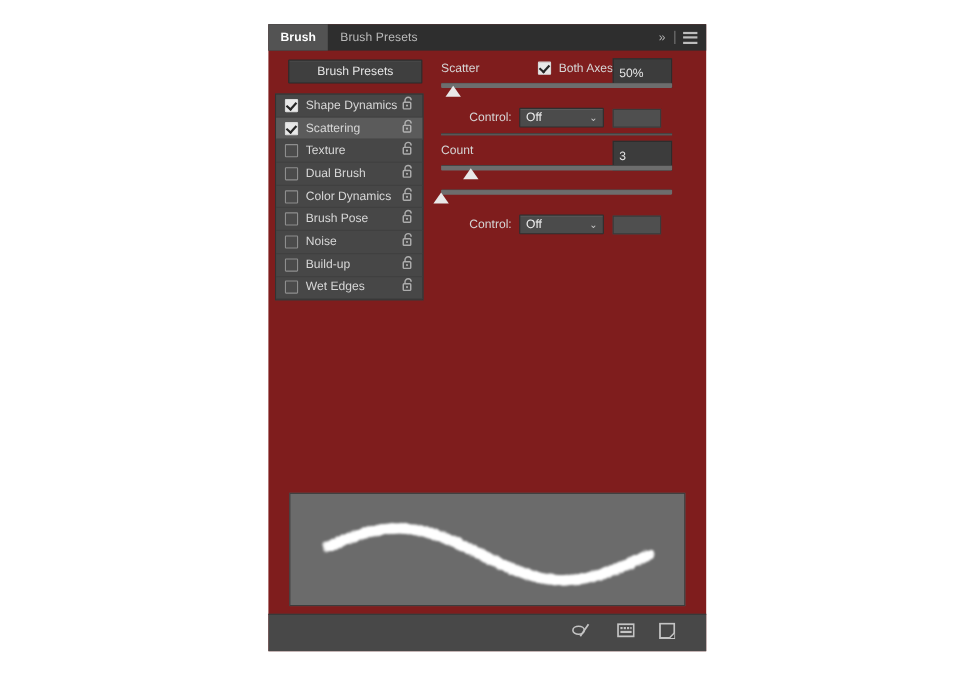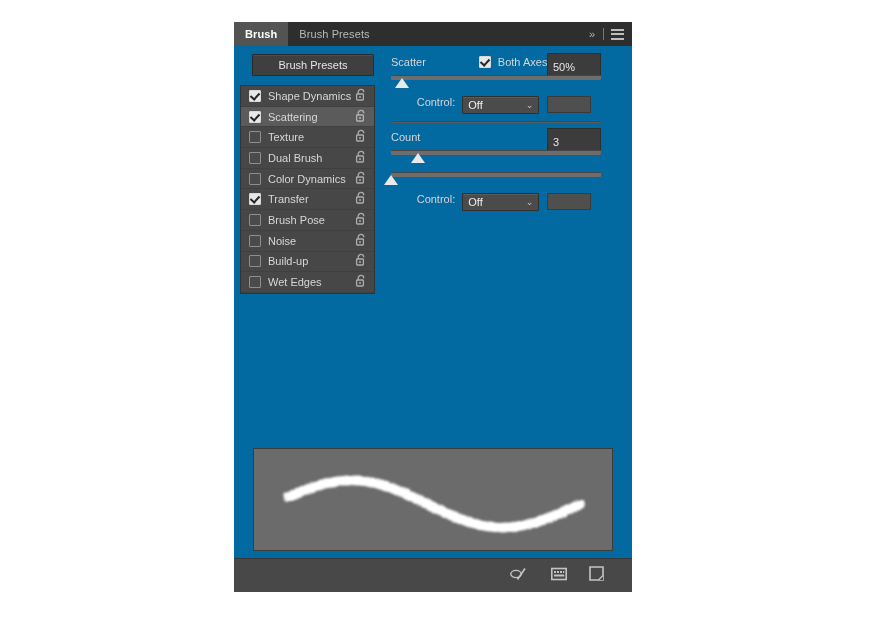--- a/index.html
+++ b/index.html
@@ -16,25 +16,25 @@
   #root {
     position: relative;
     width: 875px;
     height: 618px;
     overflow: hidden;
   }
 
   
   .panel {
     position: absolute;
-    left: 234px;
+    left: 244px;
     top: 22px;
     width: 398px;
     height: 570px;
-    background: #0369a1;
+    background: #7f1d1d;
     box-sizing: border-box;
   }
 
   
   .tabbar {
     position: relative;
     height: 24px;
     background: #2e2e2e;
     display: flex;
     align-items: stretch;
@@ -242,21 +242,21 @@
     height: 0;
     border-left: 7px solid transparent;
     border-right: 7px solid transparent;
     border-bottom: 10px solid #e9e9e9;
     margin-left: -7px;
     cursor: pointer;
   }
 
   .control-row {
     display: flex;
-    align-items: flex-start;
+    align-items: center;
     height: 22px;
     padding-left: 5px;
     padding-right: 41px;
     margin-top: 2px;
   }
   .control-lab {
     font-size: 11px;
     color: #d5d5d5;
     width: 80px;
     text-align: right;
@@ -393,29 +393,20 @@
               <span class="opt-label">Dual Brush</span>
               <span class="lock"><svg width="12" height="13" viewBox="0 0 12 13">
                   <path d="M3.2 6 V4.2 A2.8 2.8 0 0 1 8.8 4.2" fill="none" stroke="#c9c9c9" stroke-width="1.3"></path>
                   <rect x="1.6" y="6" width="6.8" height="6" rx="0.8" fill="none" stroke="#c9c9c9" stroke-width="1.3"></rect>
                   <circle cx="5" cy="9" r="1" fill="#c9c9c9"></circle>
                 </svg></span>
             </div>
             <div class="opt-row">
               <span class="cb"></span>
               <span class="opt-label">Color Dynamics</span>
-              <span class="lock"><svg width="12" height="13" viewBox="0 0 12 13">
-                  <path d="M3.2 6 V4.2 A2.8 2.8 0 0 1 8.8 4.2" fill="none" stroke="#c9c9c9" stroke-width="1.3"></path>
-                  <rect x="1.6" y="6" width="6.8" height="6" rx="0.8" fill="none" stroke="#c9c9c9" stroke-width="1.3"></rect>
-                  <circle cx="5" cy="9" r="1" fill="#c9c9c9"></circle>
-                </svg></span>
-            </div>
-            <div class="opt-row">
-              <span class="cb on"></span>
-              <span class="opt-label">Transfer</span>
               <span class="lock"><svg width="12" height="13" viewBox="0 0 12 13">
                   <path d="M3.2 6 V4.2 A2.8 2.8 0 0 1 8.8 4.2" fill="none" stroke="#c9c9c9" stroke-width="1.3"></path>
                   <rect x="1.6" y="6" width="6.8" height="6" rx="0.8" fill="none" stroke="#c9c9c9" stroke-width="1.3"></rect>
                   <circle cx="5" cy="9" r="1" fill="#c9c9c9"></circle>
                 </svg></span>
             </div>
             <div class="opt-row">
               <span class="cb"></span>
               <span class="opt-label">Brush Pose</span>
               <span class="lock"><svg width="12" height="13" viewBox="0 0 12 13">

